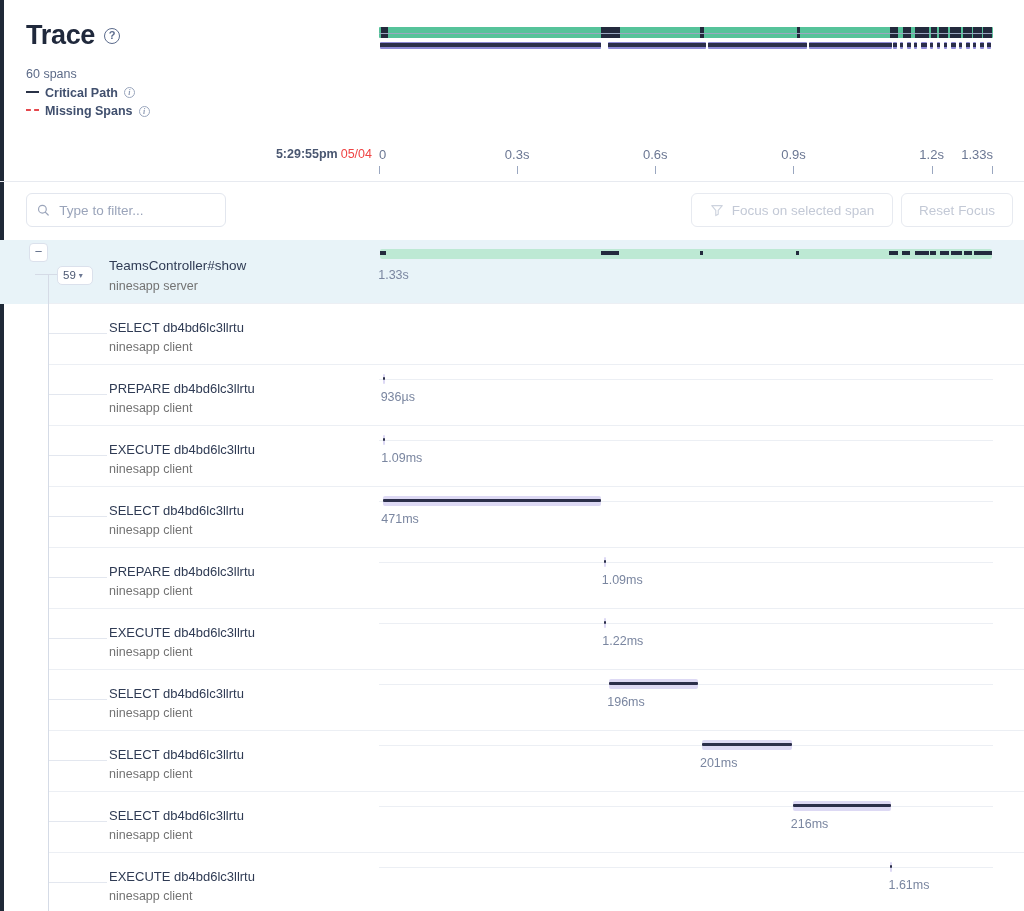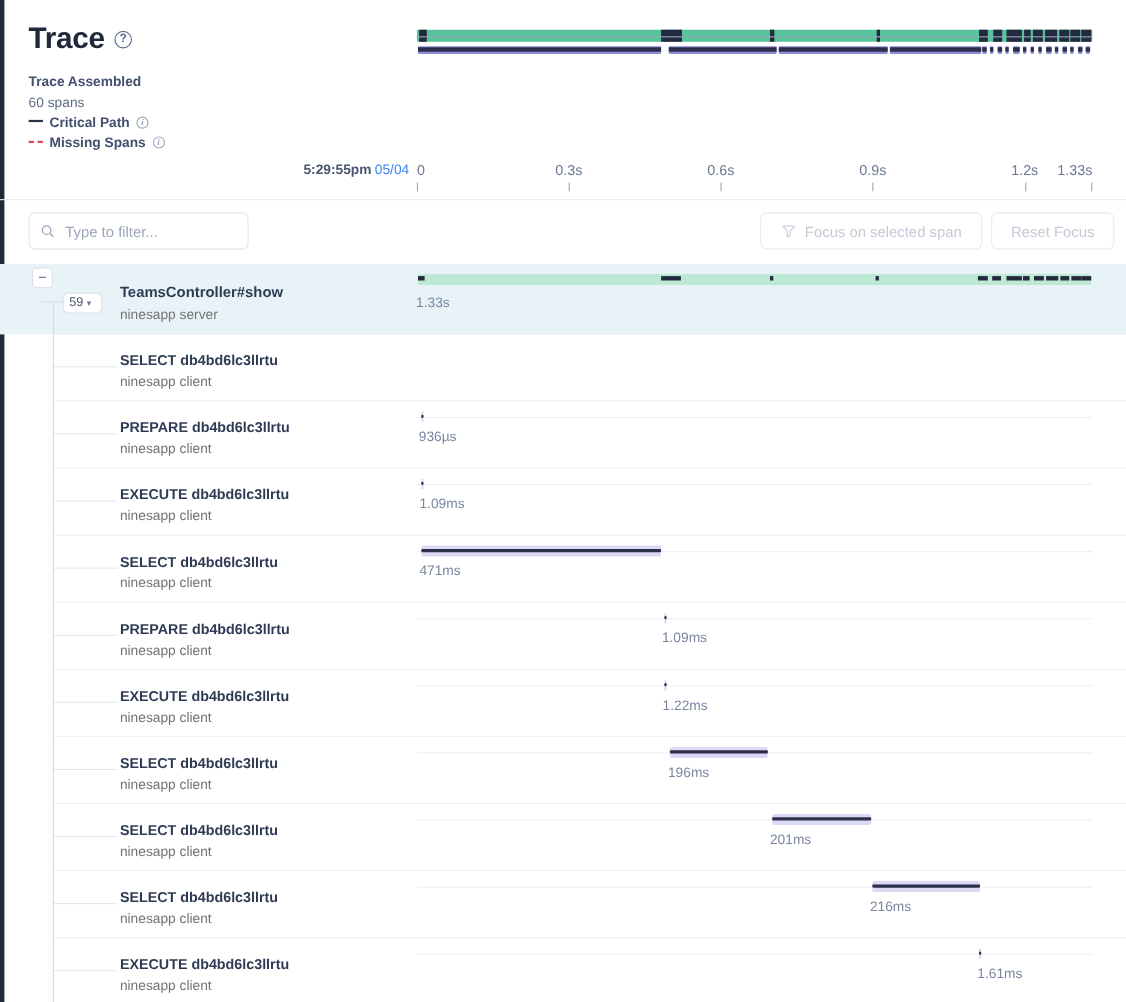--- a/index.html
+++ b/index.html
@@ -82,21 +82,21 @@
   }
 
   
   .axis{
     position:absolute; left:0; top:140px; width:1024px; height:40px;
   }
   .axis-stamp{
     position:absolute; right:652px; top:7px;
     font-size:12.5px; font-weight:bold; color:#4a5771; white-space:nowrap;
   }
-  .axis-stamp .date{ color:#3b82f6; font-weight:normal; margin-left:3px;}
+  .axis-stamp .date{ color:#ef4444; font-weight:normal; margin-left:3px;}
   .axis-ticks{ position:absolute; left:379px; top:0; width:614px; height:40px; }
   .axis-label{
     position:absolute; top:7px; font-size:13px; color:#6b7793;
     transform:translateX(-50%); white-space:nowrap;
   }
   .axis-label.first{ transform:none; }
   .axis-label.last{ transform:translateX(-100%); }
   .axis-line{
     position:absolute; left:379px; top:33px; width:614px; height:1px;
     background:#9aa7c0;
@@ -173,21 +173,21 @@
     display:flex; align-items:flex-end; gap:3px; cursor:pointer;
   }
   .chev{ font-size:8px; color:#6b7793; }
   .root-stub{
     position:absolute; left:35px; top:34px; width:22px; height:1px;
     background:#d5dbe6;
   }
 
   .span-name{
     position:absolute; left:109px; top:16px;
-    font-size:13px; font-weight:bold; color:#2f3b54; white-space:nowrap;
+    font-size:13px; font-weight:normal; color:#2f3b54; white-space:nowrap;
   }
   .row.root .span-name{ top:18px; font-size:13.5px;}
   .span-sub{
     position:absolute; left:109px; top:36px;
     font-size:12.5px; color:#737373; white-space:nowrap;
   }
   .row.root .span-sub{ top:39px; }
 
   
   .lane{
@@ -220,23 +220,20 @@
 
 <div class="edge-strip"></div>
 
 <div class="header">
   <div class="header-left">
     <div class="title-row">
       <div class="title">Trace</div>
       <div class="help-icon">?</div>
     </div>
     <div class="meta">
-      <div class="meta-line">
-        <span class="meta-strong">Trace Assembled</span>
-      </div>
       <div class="meta-line">
         <span>60 spans</span>
       </div>
       <div class="meta-line">
         <span class="legend-dash"></span>
         <span class="legend-label">Critical Path</span>
         <span class="info-icon">i</span>
       </div>
       <div class="meta-line">
         <span class="legend-dash-missing"></span>

